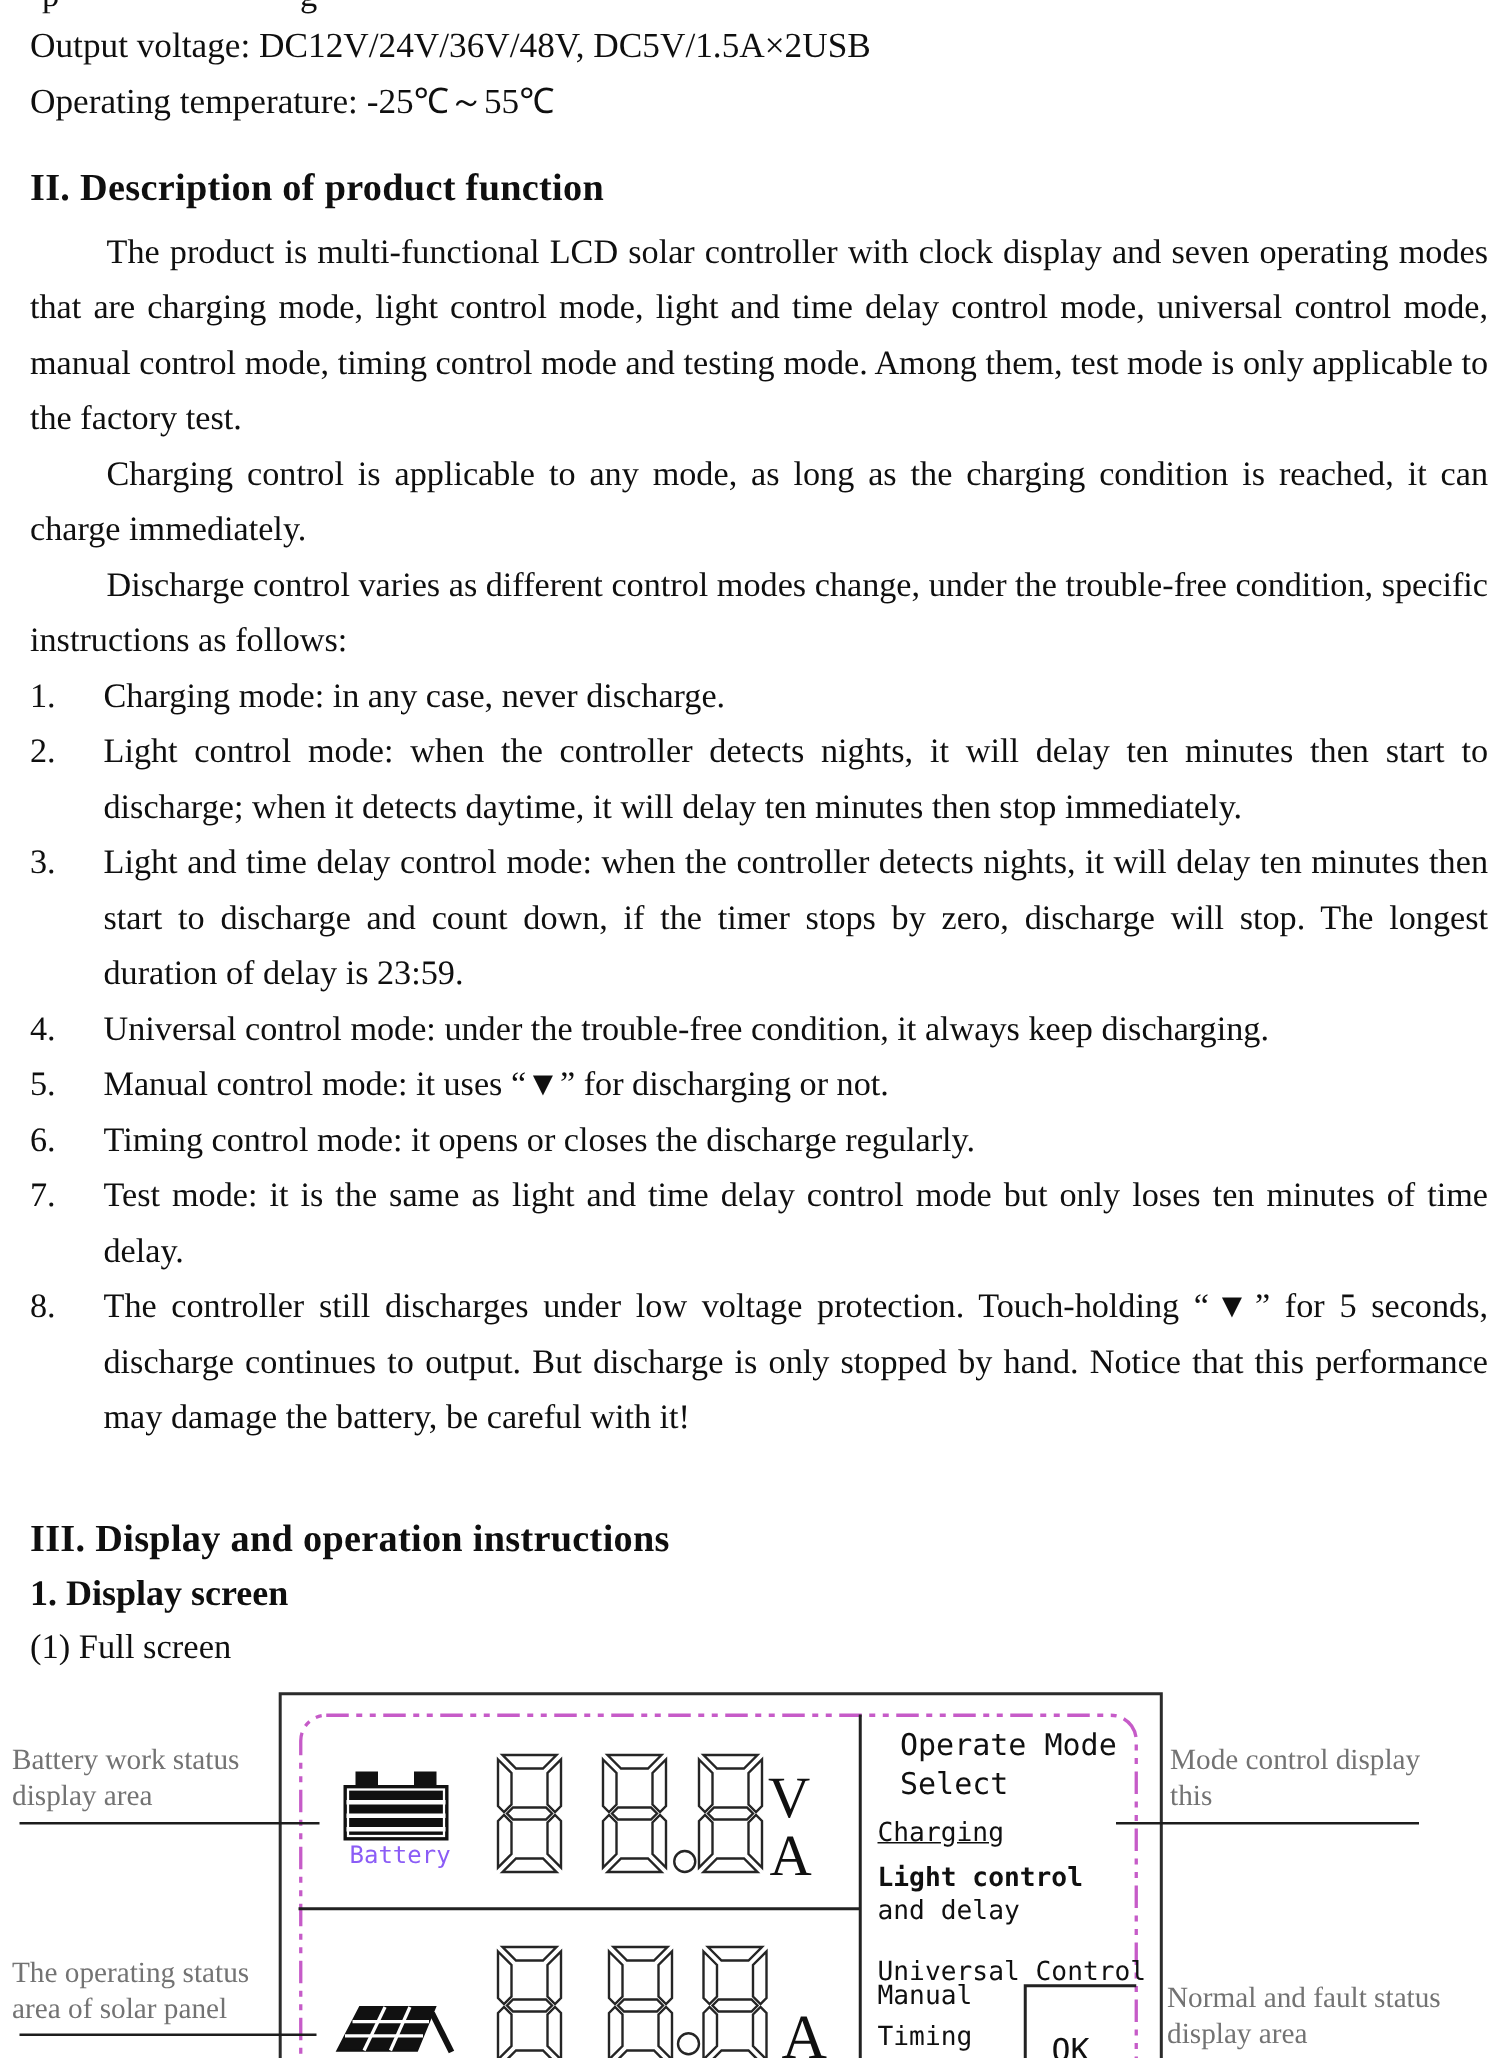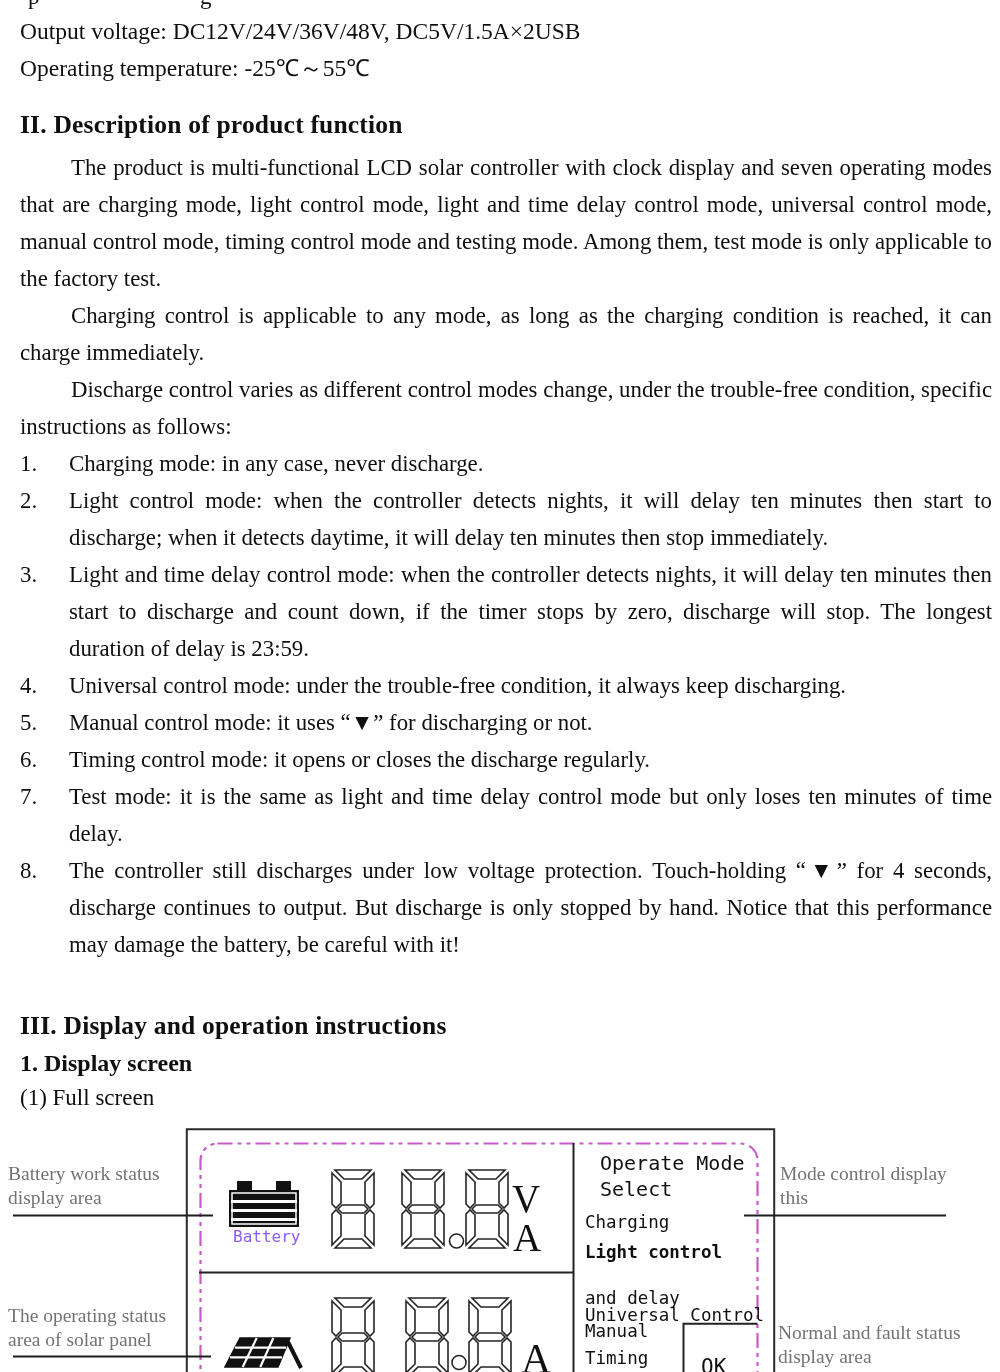--- a/index.html
+++ b/index.html
@@ -80,21 +80,21 @@
       <div class="oitem">
         <span class="num">6.</span>
         <span class="itext">Timing control mode: it opens or closes the discharge regularly.</span>
       </div>
       <div class="oitem">
         <span class="num">7.</span>
         <span class="itext">Test mode: it is the same as light and time delay control mode but only loses ten minutes of time delay.</span>
       </div>
       <div class="oitem">
         <span class="num">8.</span>
-        <span class="itext">The controller still discharges under low voltage protection. Touch-holding “▼” for 4 seconds, discharge continues to output. But discharge is only stopped by hand. Notice that this performance may damage the battery, be careful with it!</span>
+        <span class="itext">The controller still discharges under low voltage protection. Touch-holding “▼” for 5 seconds, discharge continues to output. But discharge is only stopped by hand. Notice that this performance may damage the battery, be careful with it!</span>
       </div>
     </div>
 
     <h2 class="sec sec3-title">III. Display and operation instructions</h2>
     <h3 class="sub">1. Display screen</h3>
     <p class="fullscreen">(1) Full screen</p>
   </div>
 
   <div class="diagram">
 
@@ -160,23 +160,23 @@
     </svg>
 
     <span class="unit" style="left:512px; top:48px; font-size:39px;">V</span>
     <span class="unit" style="left:513px; top:87px; font-size:39px;">A</span>
     <span class="unit" style="left:521px; top:207px; font-size:42px;">A</span>
 
     <span class="batt-label mono">Battery</span>
 
     <div class="modeline modehead mono" style="top:23px;">Operate Mode</div>
     <div class="modeline modehead mono" style="top:49px;">Select</div>
-    <div class="modeline mono" style="top:84px;">Charging</div>
+    <div class="modeline mono" style="top:84px;text-decoration:underline;">Charging</div>
     <div class="modeline mono" style="top:114px;font-weight:bold;">Light control</div>
-    <div class="modeline mono" style="top:136px;margin-top:24px;">and delay</div>
+    <div class="modeline mono" style="top:136px;">and delay</div>
     <div class="modeline mono" style="top:165px;margin-top:12px;">Universal Control</div>
     <div class="modeline mono" style="top:193px;">Manual</div>
     <div class="modeline mono" style="top:220px;">Timing</div>
     <span class="ok-label mono">OK</span>
 
     <div class="callout" style="left:8px; top:34px; width:182px;">
       <div>Battery work status</div>
       <div>display area</div>
     </div>
     <div class="callout" style="left:8px; top:176px; width:182px;">

